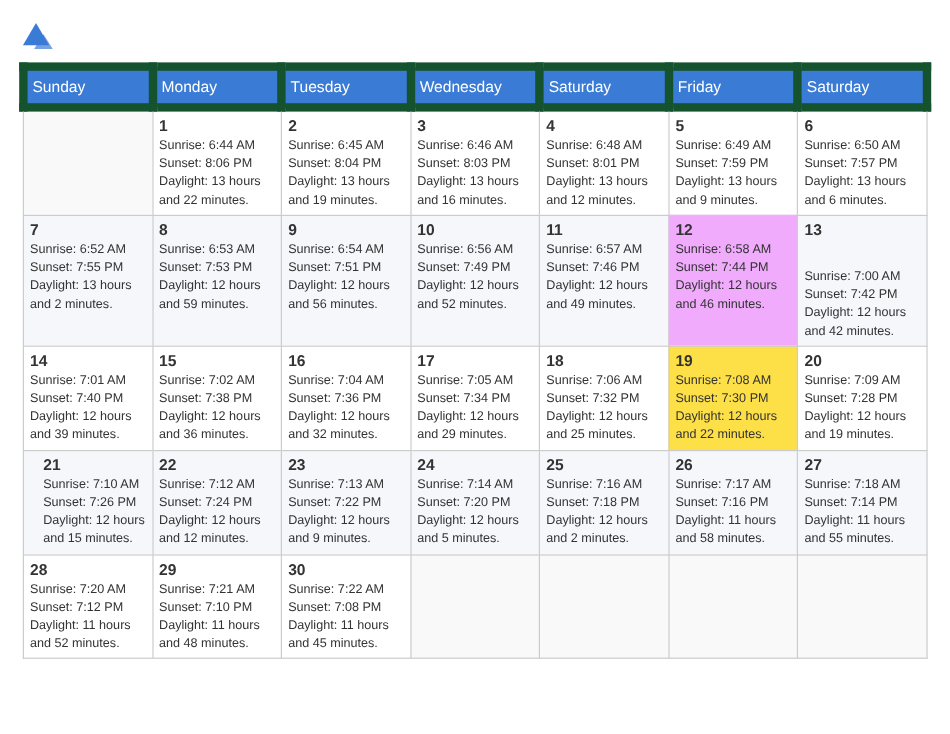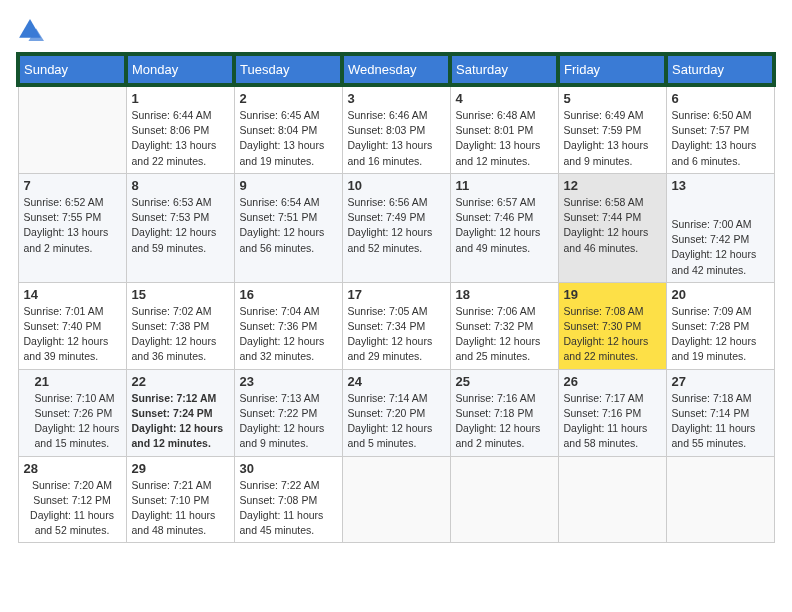--- a/index.html
+++ b/index.html
@@ -49,21 +49,21 @@
       border-collapse: collapse;
       font-size: 11px;
     }
     .calendar th {
       background: #3a7bd5;
       color: #fff;
       padding: 6px 4px;
       text-align: left;
       font-size: 13px;
       font-weight: normal;
-      border: 4px solid #14532d;
+      border: 7px solid #14532d;
     }
     .calendar td {
       border: 1px solid #ccc;
       vertical-align: top;
       padding: 4px 5px;
       width: 107px;
       min-height: 80px;
       color: #333;
     }
     .day-number {
@@ -192,21 +192,21 @@
 Daylight: 12 hours
 and 52 minutes.</div>
         </td>
         <td style="background: rgb(245, 247, 250);">
           <span class="day-number">11</span>
           <div class="day-info" style="white-space: pre-line;">Sunrise: 6:57 AM
 Sunset: 7:46 PM
 Daylight: 12 hours
 and 49 minutes.</div>
         </td>
-        <td style="background: #e5e5e5;">
+        <td style="background: #f0abfc;">
           <span class="day-number">12</span>
           <div class="day-info" style="white-space: pre-line;">Sunrise: 6:58 AM
 Sunset: 7:44 PM
 Daylight: 12 hours
 and 46 minutes.</div>
         </td>
         <td style="background: rgb(245, 247, 250);">
           <span class="day-number">13</span>
           <div class="day-info" style="white-space: pre-line; margin-top: 24px;">Sunrise: 7:00 AM
 Sunset: 7:42 PM
@@ -268,21 +268,21 @@
       <tr>
         <td style="background: rgb(245, 247, 250); padding-left: 16px;">
           <span class="day-number">21</span>
           <div class="day-info" style="white-space: pre-line;">Sunrise: 7:10 AM
 Sunset: 7:26 PM
 Daylight: 12 hours
 and 15 minutes.</div>
         </td>
         <td style="background: rgb(245, 247, 250);">
           <span class="day-number">22</span>
-          <div class="day-info" style="white-space: pre-line; font-weight: bold;">Sunrise: 7:12 AM
+          <div class="day-info" style="white-space: pre-line;">Sunrise: 7:12 AM
 Sunset: 7:24 PM
 Daylight: 12 hours
 and 12 minutes.</div>
         </td>
         <td style="background: rgb(245, 247, 250);">
           <span class="day-number">23</span>
           <div class="day-info" style="white-space: pre-line;">Sunrise: 7:13 AM
 Sunset: 7:22 PM
 Daylight: 12 hours
 and 9 minutes.</div>
@@ -312,21 +312,21 @@
           <span class="day-number">27</span>
           <div class="day-info" style="white-space: pre-line;">Sunrise: 7:18 AM
 Sunset: 7:14 PM
 Daylight: 11 hours
 and 55 minutes.</div>
         </td>
       </tr>
       <tr>
         <td style="background: rgb(255, 255, 255);">
           <span class="day-number">28</span>
-          <div class="day-info" style="white-space: pre-line; text-align: center;">Sunrise: 7:20 AM
+          <div class="day-info" style="white-space: pre-line;">Sunrise: 7:20 AM
 Sunset: 7:12 PM
 Daylight: 11 hours
 and 52 minutes.</div>
         </td>
         <td style="background: rgb(255, 255, 255);">
           <span class="day-number">29</span>
           <div class="day-info" style="white-space: pre-line;">Sunrise: 7:21 AM
 Sunset: 7:10 PM
 Daylight: 11 hours
 and 48 minutes.</div>

